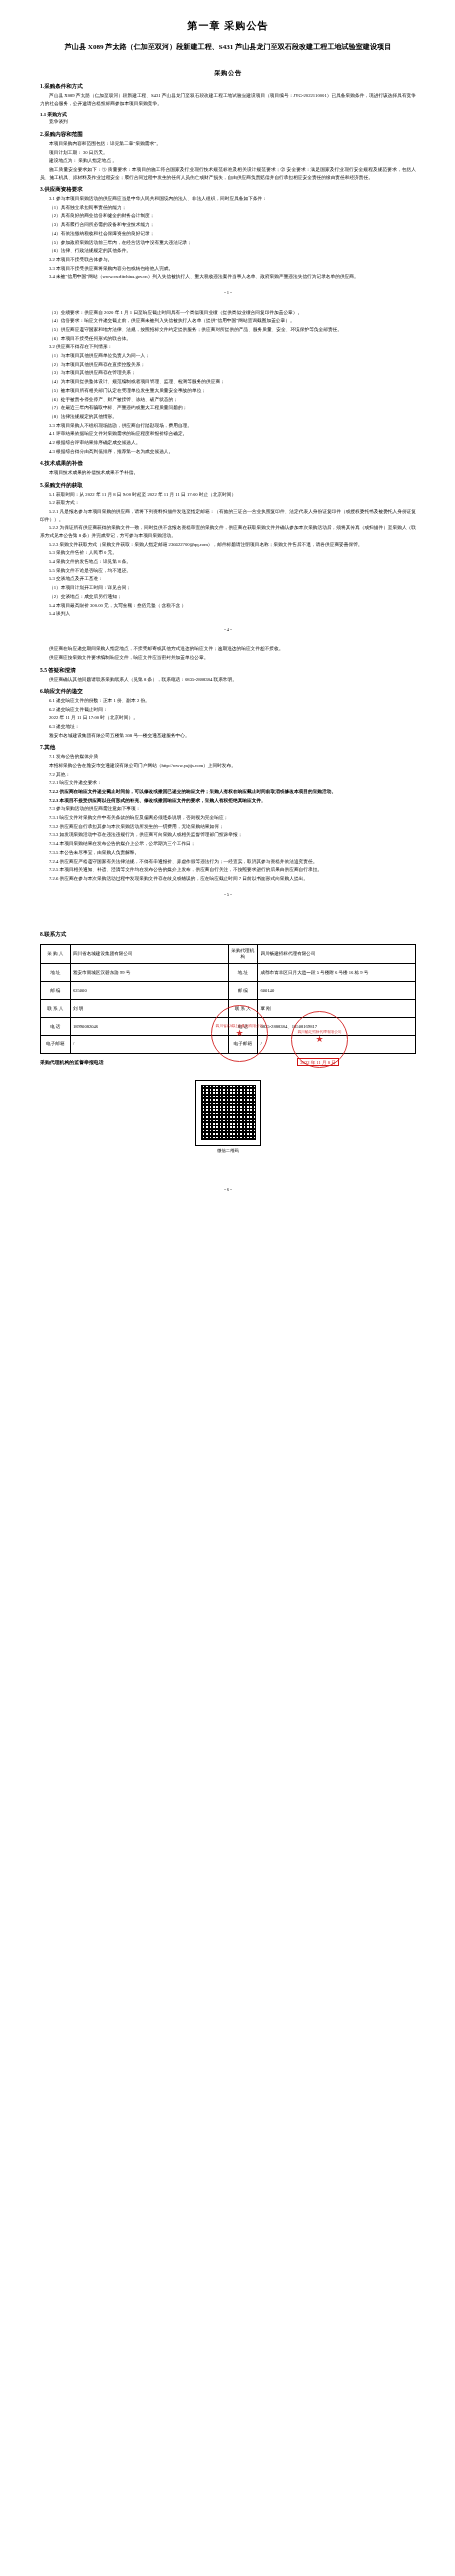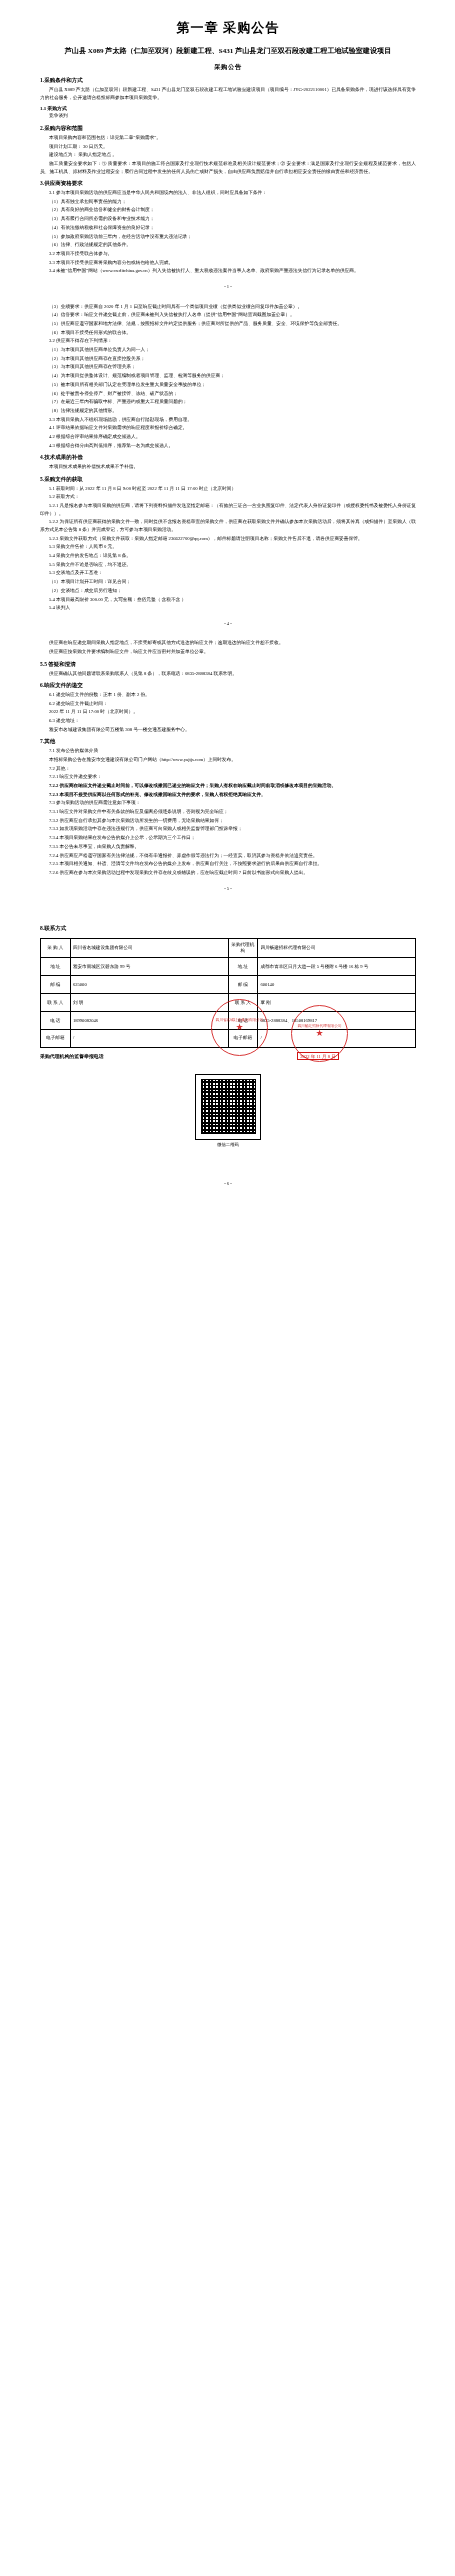--- a/index.html
+++ b/index.html
@@ -1,20 +1,20 @@
 <!DOCTYPE html>
 <html style="font-size:9px"><head>
 <meta charset="utf-8">
 <style>
   html,body{margin:0;padding:0;background:#ffffff;}
   body{font-family:"Liberation Serif", serif;color:#000;}
   .page{width:456px;margin:0 auto;background:#fff;position:relative;}
   .sheet{width:456px;box-sizing:border-box;padding:0 40px;}
-  .chapter{text-align:center;font-size:13px;font-weight:bold;letter-spacing:1.1px;margin:19.4px 0 8px;font-family:Liberation Serif, serif;}
-  .doc-title{text-align:center;font-size:7.1px;font-weight:bold;line-height:1.75;margin:0 16px 5px;}
+  .chapter{text-align:center;font-size:10px;font-weight:bold;letter-spacing:1.1px;margin:19.4px 0 8px;font-family:Liberation Serif, serif;}
+  .doc-title{text-align:center;font-size:7.1px;font-weight:bold;line-height:1.75;margin:0 16px 15px;}
   .sub-title{text-align:center;font-size:6.3px;font-weight:bold;margin:2.3px 0 5.7px;letter-spacing:0.6px;}
   .h2{font-size:5.5px;font-weight:bold;margin:5.1px 0 1.7px;}
   .h3{font-size:4.9px;font-weight:bold;margin:4px 0 1.1px;}
   p{font-size:4.7px;line-height:1.62;margin:1.1px 0;text-align:justify;text-indent:0;}
   p.ind{text-indent:9px;}
   .pagenum{text-align:center;font-size:4.6px;margin:9px 0 0;color:#111;}
   .gap{height:12.5px;}
   .bigblank{height:17px;}
   .bold{font-weight:bold;}
   

